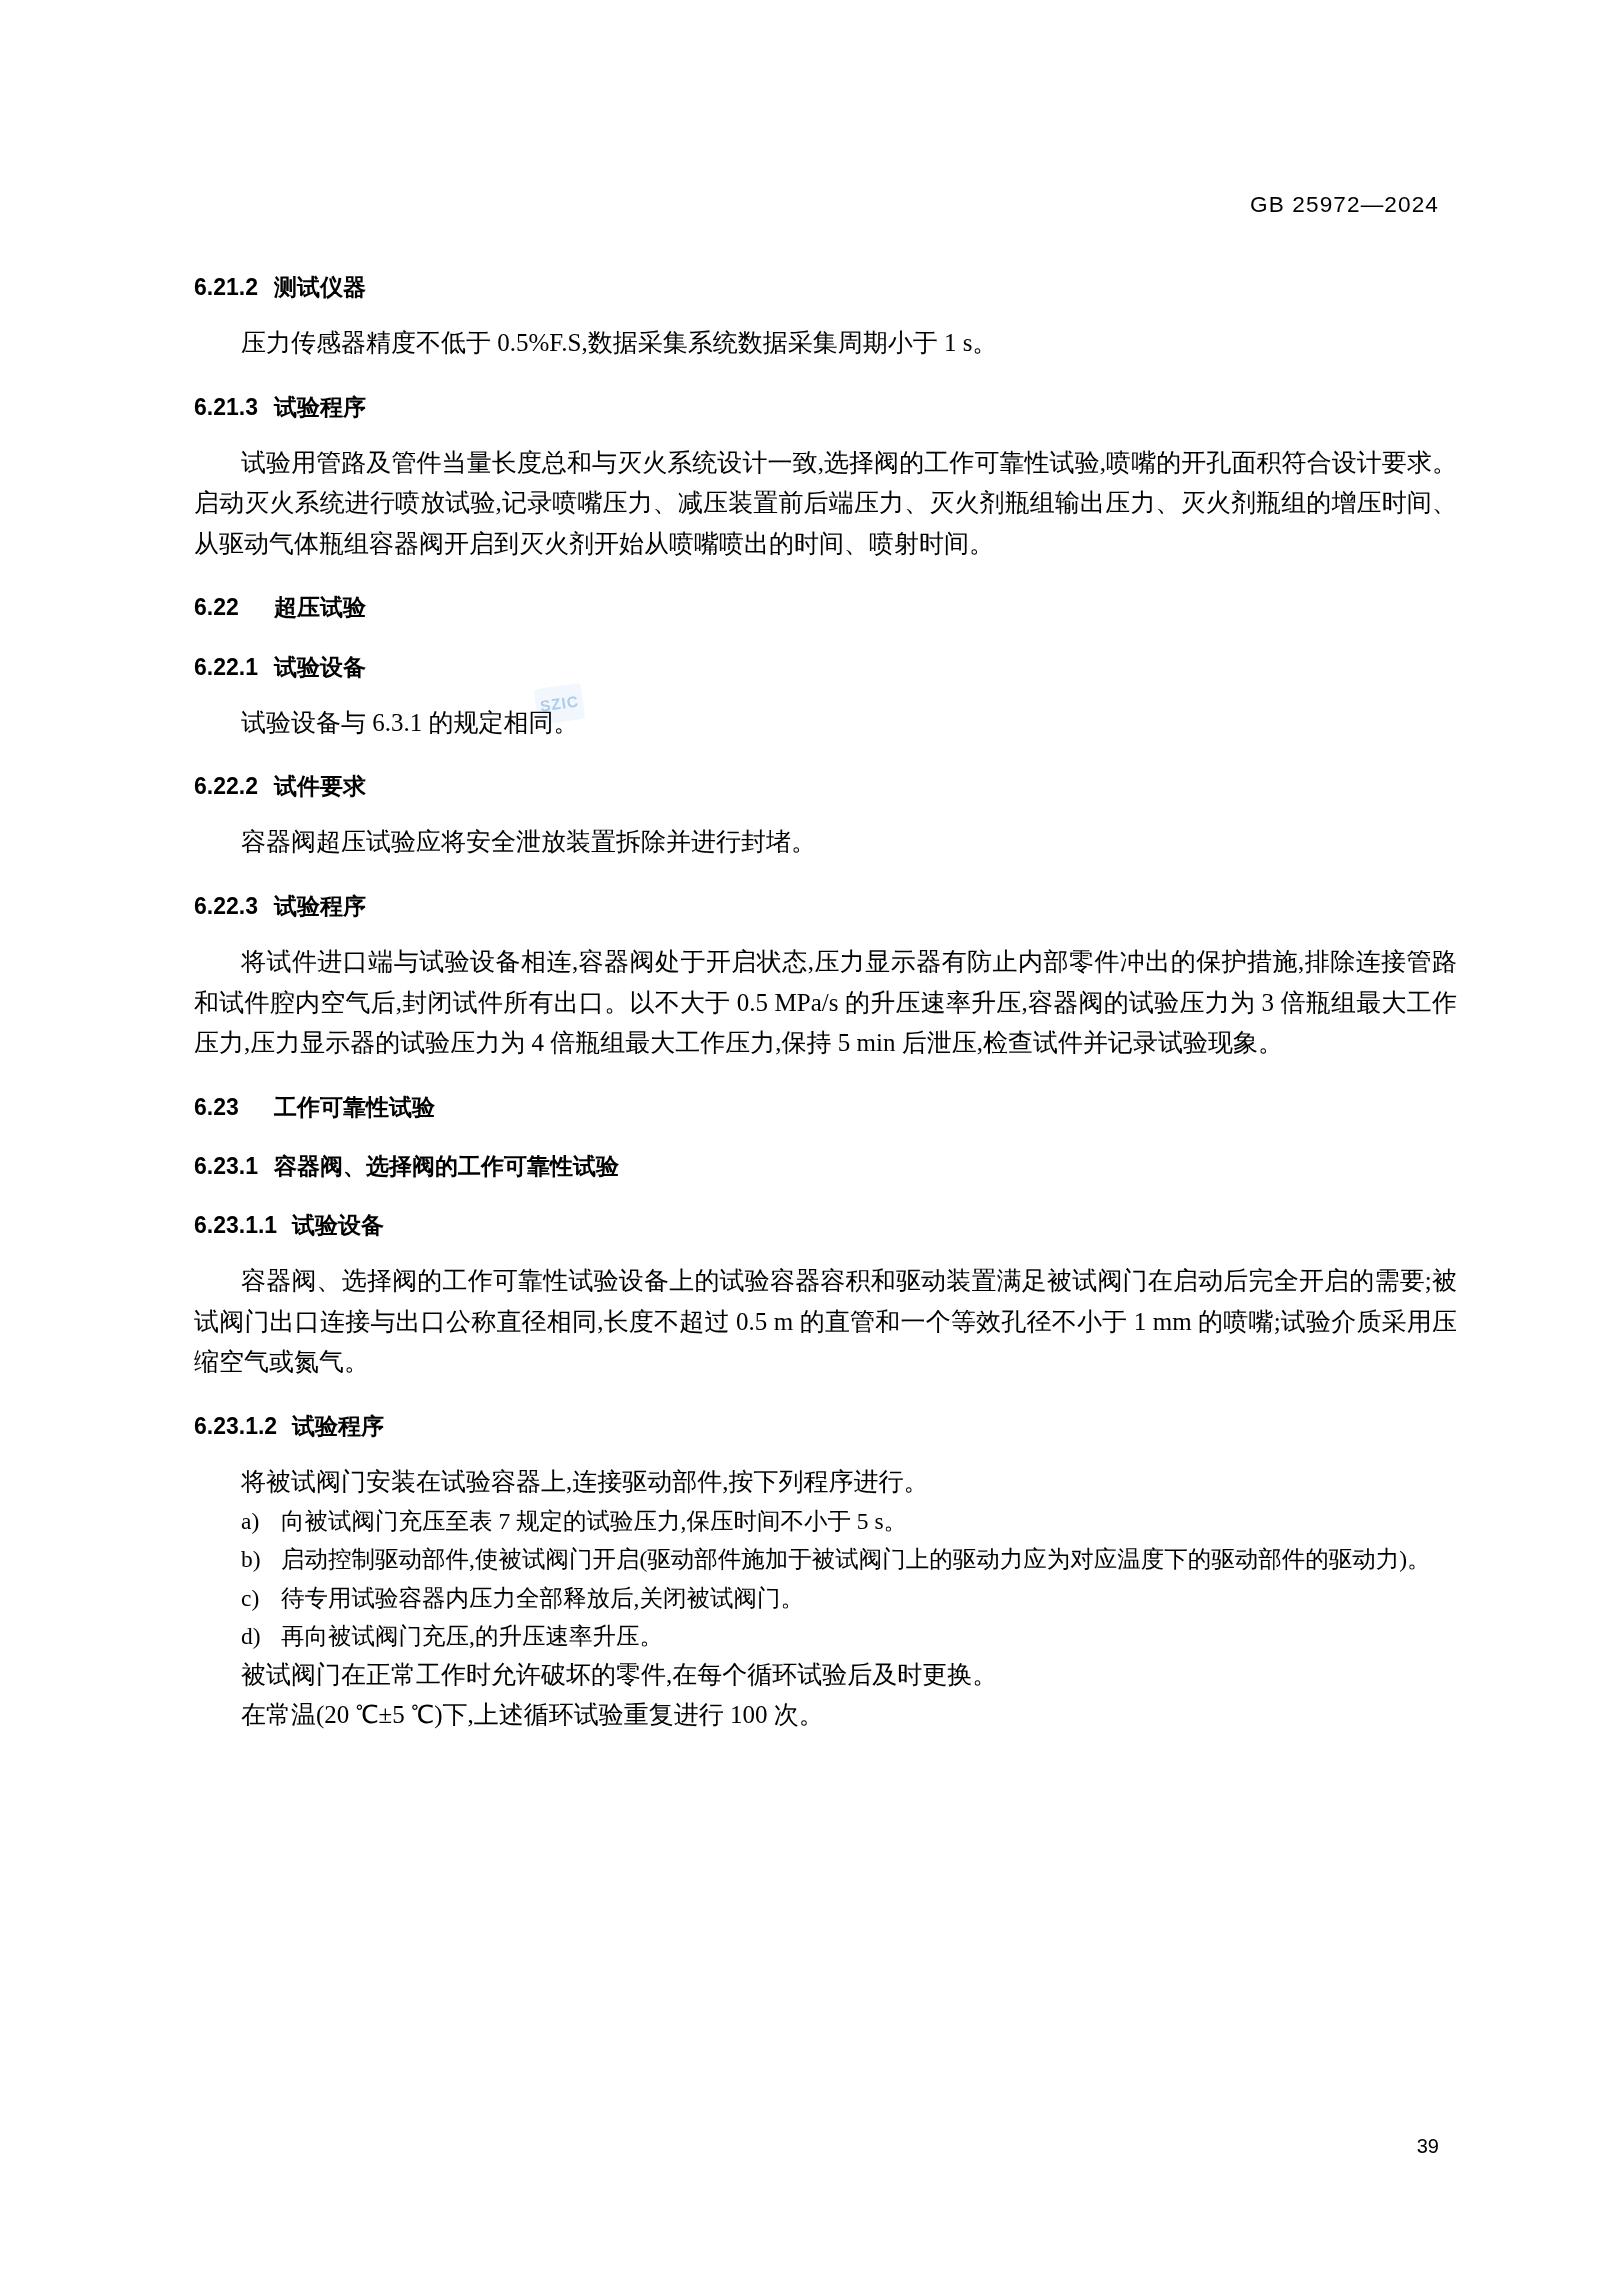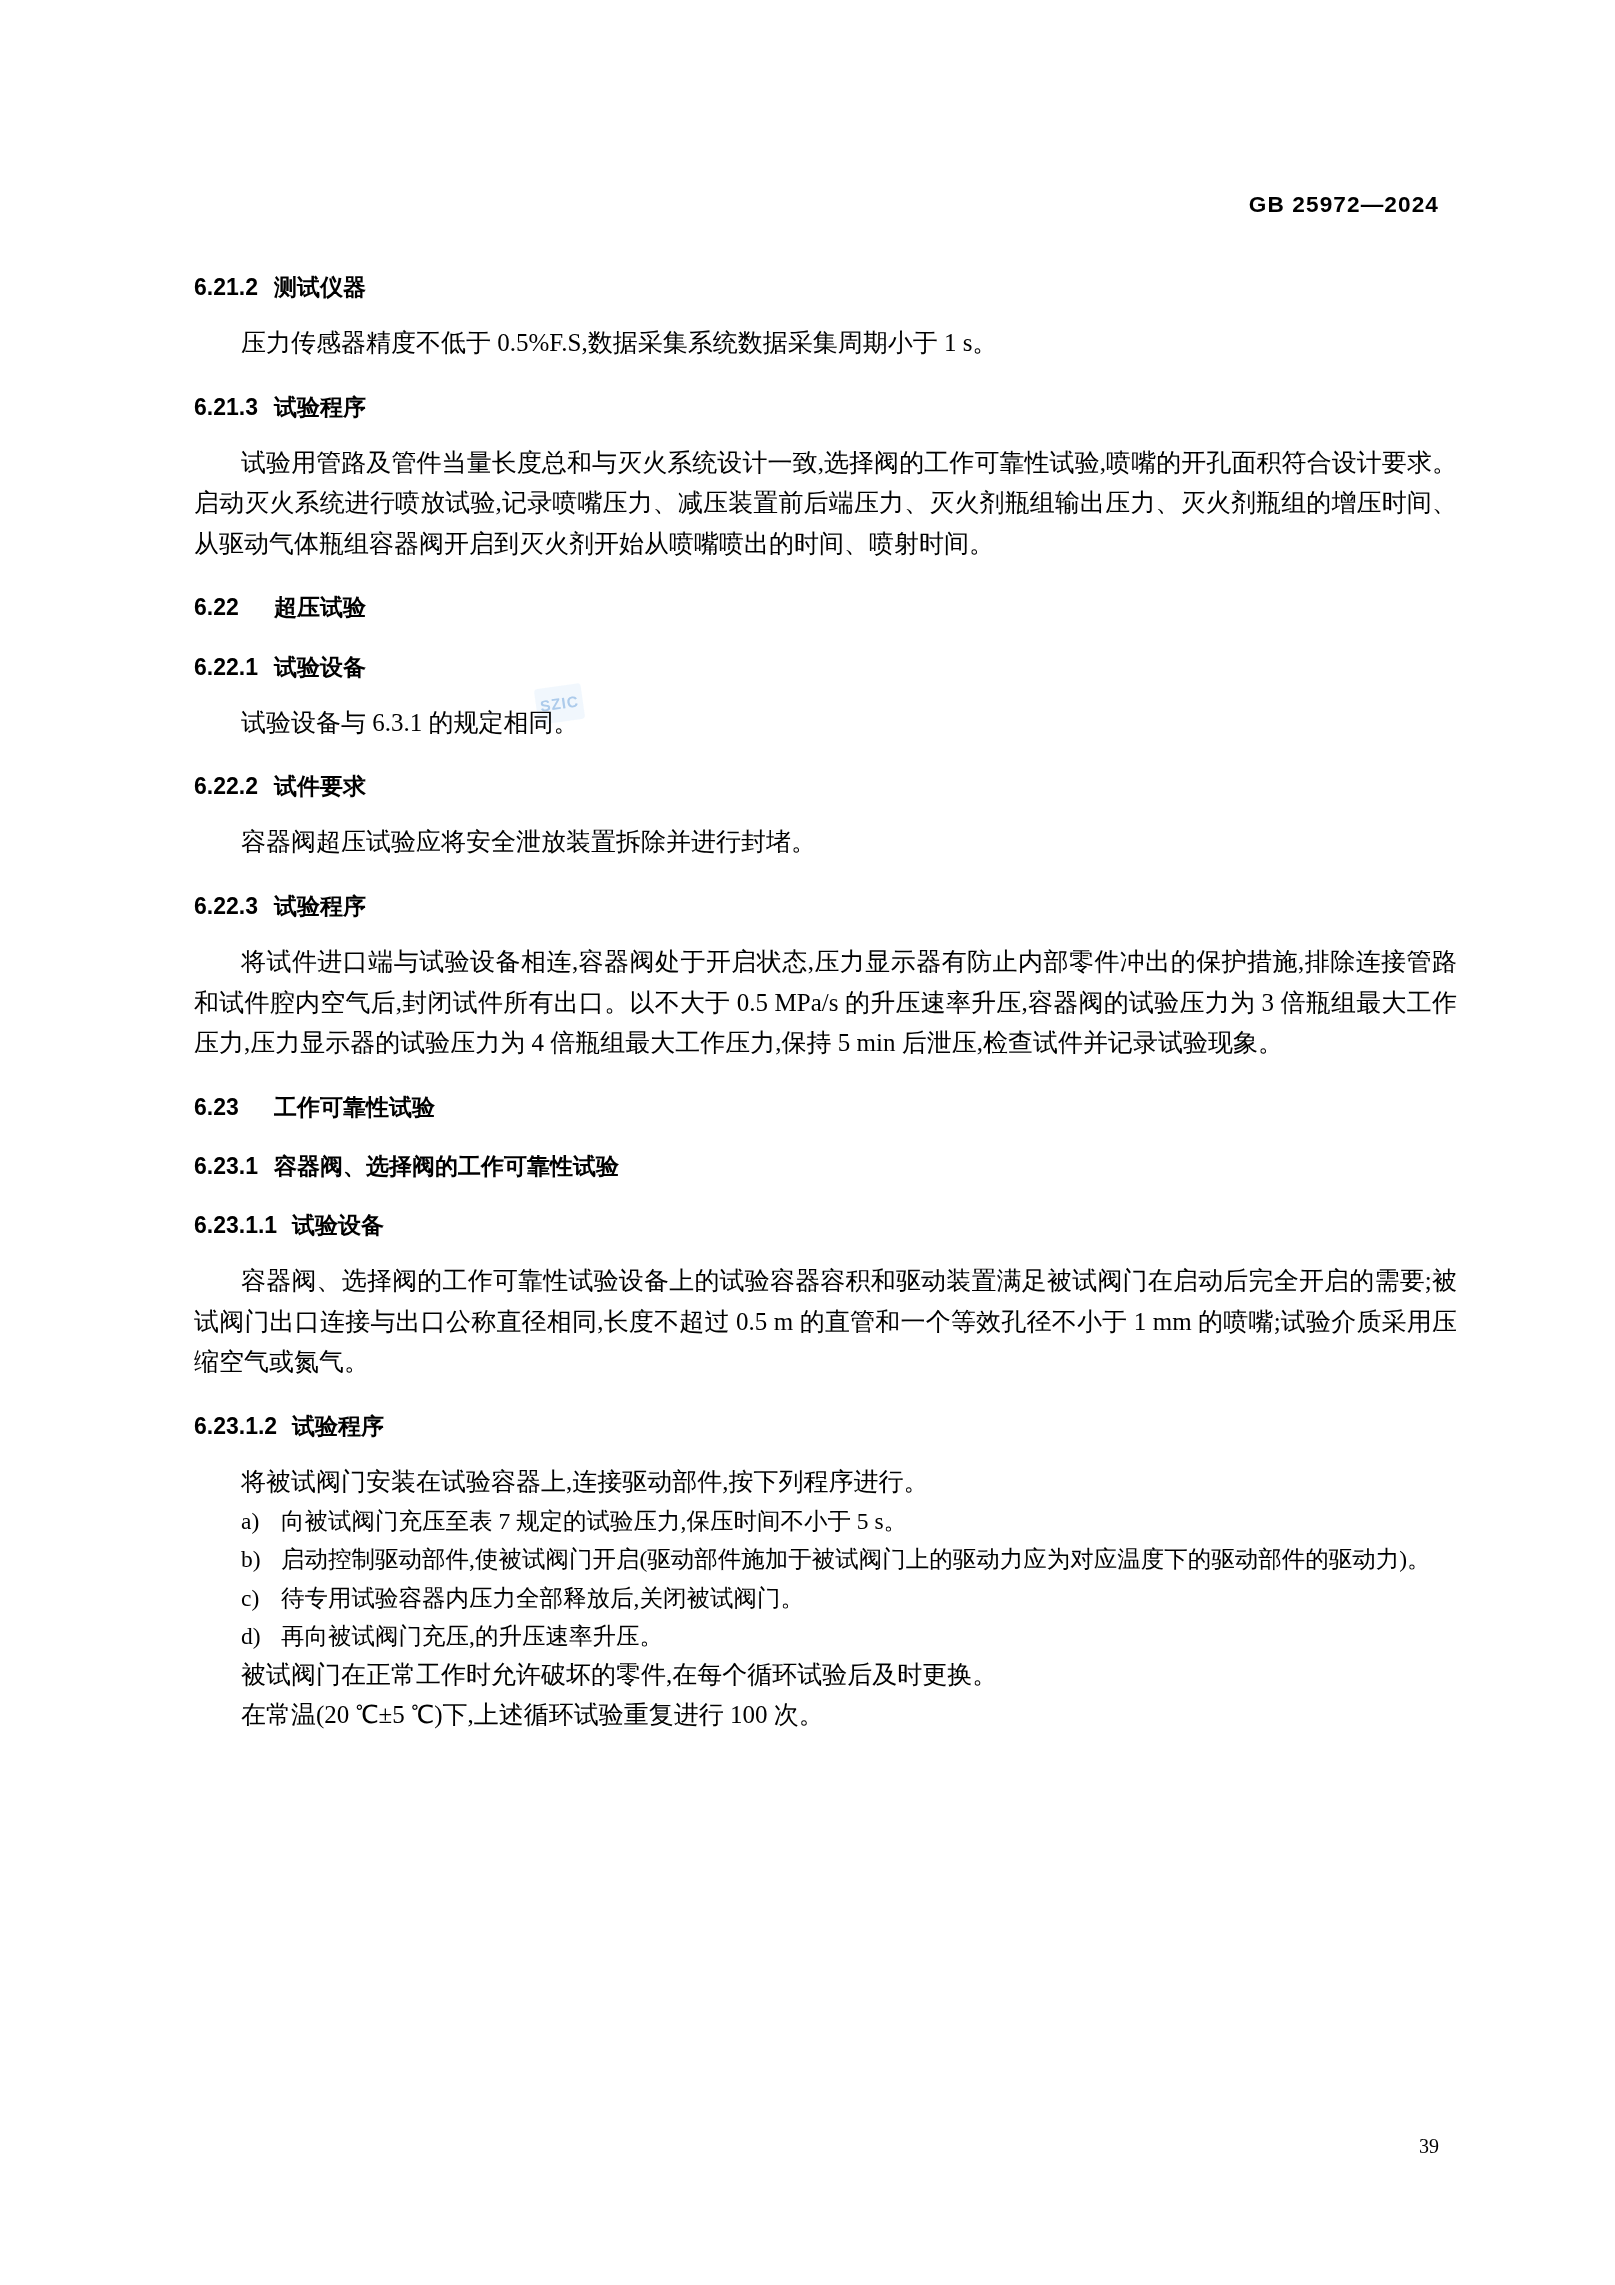--- a/index.html
+++ b/index.html
@@ -17,21 +17,21 @@
     height: 2285px;
     background: #ffffff;
     box-sizing: border-box;
     overflow: hidden;
   }
   .header {
     position: absolute;
     top: 192px;
     right: 177px;
     font-family: "Liberation Sans", sans-serif;
-    font-weight: bold;
+    font-weight: normal;
     font-size: 22.6px;
     letter-spacing: 1.1px;
     color: #000;
   }
   .content {
     position: absolute;
     top: 271px;
     left: 194px;
     width: 1263px;
   }
@@ -85,21 +85,21 @@
     padding-left: 47px;
     box-sizing: border-box;
   }
   .list-item .text {
     flex: 1 1 auto;
   }
   .pagenum {
     position: absolute;
     bottom: 127px;
     right: 177px;
-    font-family: Liberation Serif, serif;
+    font-family: Liberation Sans, sans-serif;
     font-size: 20px;
     color: #000;
   }
   .watermark {
     position: absolute;
     left: 536px;
     top: 686px;
     width: 47px;
     height: 36px;
     font-family: "Liberation Sans", sans-serif;

